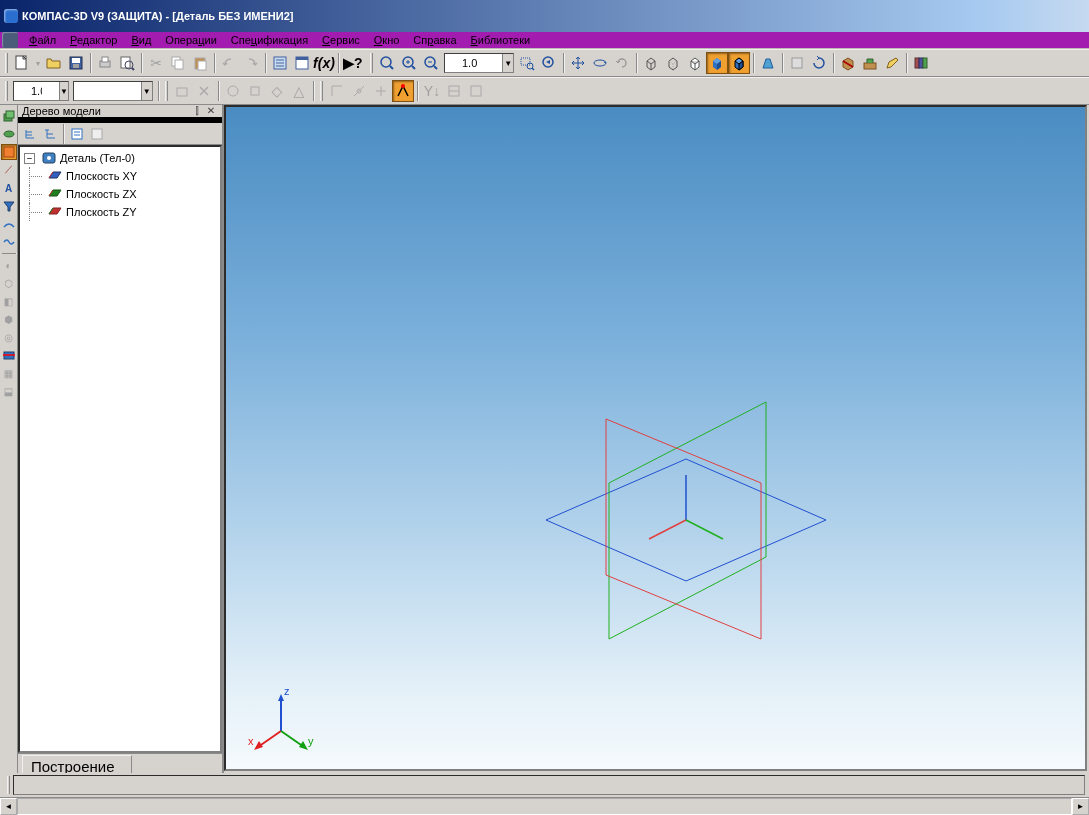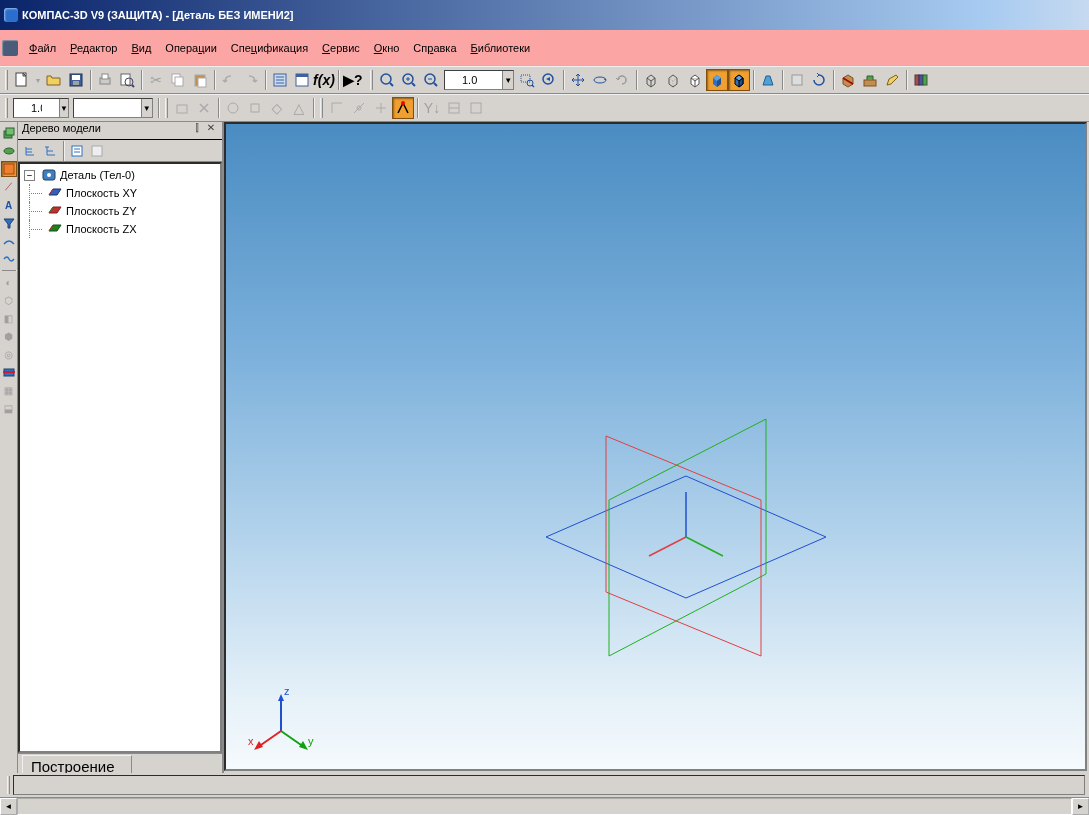--- a/index.html
+++ b/index.html
@@ -1,36 +1,36 @@
 <!DOCTYPE html>
 <html><head>
 <meta charset="utf-8">
 <style>
 * { margin:0; padding:0; box-sizing:border-box; font-family:"Tahoma","MS Sans Serif",sans-serif; font-size:11px; }
 body { width:1089px; height:815px; background:#d6d3ce; overflow:hidden; display:flex; flex-direction:column; }
-.titlebar { height:30px; background:linear-gradient(to right,#0a246a,#a6caf0 90%,#c6d9f0); color:#fff; display:flex; align-items:center; padding:2px 4px; font-weight:bold; }
+.titlebar { height:18px; background:linear-gradient(to right,#0a246a,#a6caf0 90%,#c6d9f0); color:#fff; display:flex; align-items:center; padding:16px 4px; font-weight:bold; }
 .titlebar .icon { width:14px; height:14px; background:#2a6fcf; border-radius:3px; margin-right:4px; box-shadow:inset 1px 1px 2px #fff8; }
-.menubar { height:36px; background:#fca5a5; display:flex; align-items:center; padding:0 2px; border-bottom:1px solid #bfbab0; }
+.menubar { height:17px; background:#a21caf; display:flex; align-items:center; padding:0 2px; border-bottom:1px solid #bfbab0; }
 .menubar .ctrl-icon { width:16px;height:16px; background:#4a5c7a; border-radius:2px; margin-right:4px; box-shadow:inset 1px 1px 1px #fff5;}
 .menubar span { padding:2px 7px; cursor:default; }
 .menubar u { text-decoration:underline; }
 .toolbar-row { height:28px; background:#d6d3ce; display:flex; align-items:center; border-top:1px solid #f0f0f0; border-bottom:1px solid #8a8a8a; padding:0 2px; }
 .grip { width:3px; height:20px; border-left:1px solid #f0f0f0; border-right:1px solid #8a8a8a; margin:0 3px; }
 .tb-btn { width:22px; height:22px; display:flex; align-items:center; justify-content:center; border:1px solid transparent; margin:0 0px; cursor:pointer; color:#333; font-size:14px; }
 .tb-btn.active { background:#f0a030; border:1px solid #805010; box-shadow:inset 1px 1px 2px #0006; }
 .tb-btn.dis { color:#a0a0a0; }
 .sep { width:1px; height:20px; background:#8a8a8a; box-shadow:1px 0 0 #f0f0f0; margin:0 3px; }
 .combo { height:20px; background:#fff; border:1px solid #808080; border-top-color:#404040; border-left-color:#404040; display:flex; align-items:center; margin:0 2px; }
 .combo input { border:none; outline:none; height:100%; padding:0 17px; font:inherit; width:100%; }
 .combo .arrow { width:15px; height:100%; background:#d6d3ce; border-left:1px solid #808080; display:flex; align-items:center; justify-content:center; font-size:8px; cursor:pointer;}
 .main-area { flex:1; display:flex; min-height:0; }
 .side-tools { width:18px; background:#d6d3ce; border-right:1px solid #8a8a8a; display:flex; flex-direction:column; padding-top:2px; }
 .side-tools .tb-btn { width:16px; height:16px; margin:1px auto; font-size:10px;}
 .treepanel { width:206px; background:#d6d3ce; display:flex; flex-direction:column; border-right:2px solid #8a8a8a; }
-.treetitle { height:18px; display:flex; padding:0 4px; border-bottom:1px solid #000000; background:#d6d3ce; font-size:11px; }
+.treetitle { height:18px; display:flex; padding:0 4px; border-bottom:6px solid #000000; background:#d6d3ce; font-size:11px; }
 .treetitle .spacer { flex:1; }
 .treetitle .pin, .treetitle .x { width:14px; text-align:center; cursor:pointer; color:#404040; font-size:10px;}
 .treetoolbar { height:22px; display:flex; align-items:center; padding:0 2px; border-bottom:1px solid #8a8a8a; }
 .treetoolbar .tb-btn { width:20px; height:20px; font-size:12px;}
 .tree { flex:1; background:#fff; border:2px inset #808080; margin:0; overflow:auto; padding:2px 0; }
 .tree-node { display:flex; align-items:center; height:18px; padding-left:4px; white-space:nowrap; cursor:default; }
 .tree-node .expander { width:11px; height:11px; border:1px solid #808080; background:#fff; margin-right:3px; display:flex; align-items:center; justify-content:center; font-size:9px; line-height:1; color:#000; font-family:monospace;}
 .tree-node .node-icon { width:14px; height:12px; margin:0 4px; flex-shrink:0; }
 .tree-node.child { padding-left:24px; position:relative; }
 .tree-node.child .vline { position:absolute; left:9px; top:0; bottom:0; border-left:1px dotted #808080; }
@@ -453,33 +453,33 @@
         <svg class="node-icon">
             <path d="M1 8 L5 2 L13 2 L9 8 Z" fill="#3060c0" stroke="#203060"></path>
             <path d="M1 8 L5 2" stroke="#c03030"></path>
           </svg>
         <span>Плоскость XY</span>
       </div>
       <div class="tree-node child">
         <div class="vline"></div>
           <div class="hline"></div>
         <svg class="node-icon">
-            <path d="M1 8 L5 2 L13 2 L9 8 Z" fill="#c03030" stroke="#802020"></path>
-            <path d="M1 8 L5 2" stroke="#208020"></path>
-          </svg>
-        <span>Плоскость ZY</span>
+            <path d="M1 8 L5 2 L13 2 L9 8 Z" fill="#208020" stroke="#105010"></path>
+            <path d="M1 8 L5 2" stroke="#c03030"></path>
+          </svg>
+        <span>Плоскость ZX</span>
       </div>
       <div class="tree-node child">
         <div class="vline"></div>
           <div class="hline"></div>
         <svg class="node-icon">
-            <path d="M1 8 L5 2 L13 2 L9 8 Z" fill="#208020" stroke="#105010"></path>
-            <path d="M1 8 L5 2" stroke="#c03030"></path>
-          </svg>
-        <span>Плоскость ZX</span>
+            <path d="M1 8 L5 2 L13 2 L9 8 Z" fill="#c03030" stroke="#802020"></path>
+            <path d="M1 8 L5 2" stroke="#208020"></path>
+          </svg>
+        <span>Плоскость ZY</span>
       </div>
     </div>
     <div class="tabstrip">
       <div class="tab">Построение</div>
     </div>
   </div>
 
   <div class="viewport">
 
     <svg width="100%" height="100%" style="position:absolute;inset:0;">

